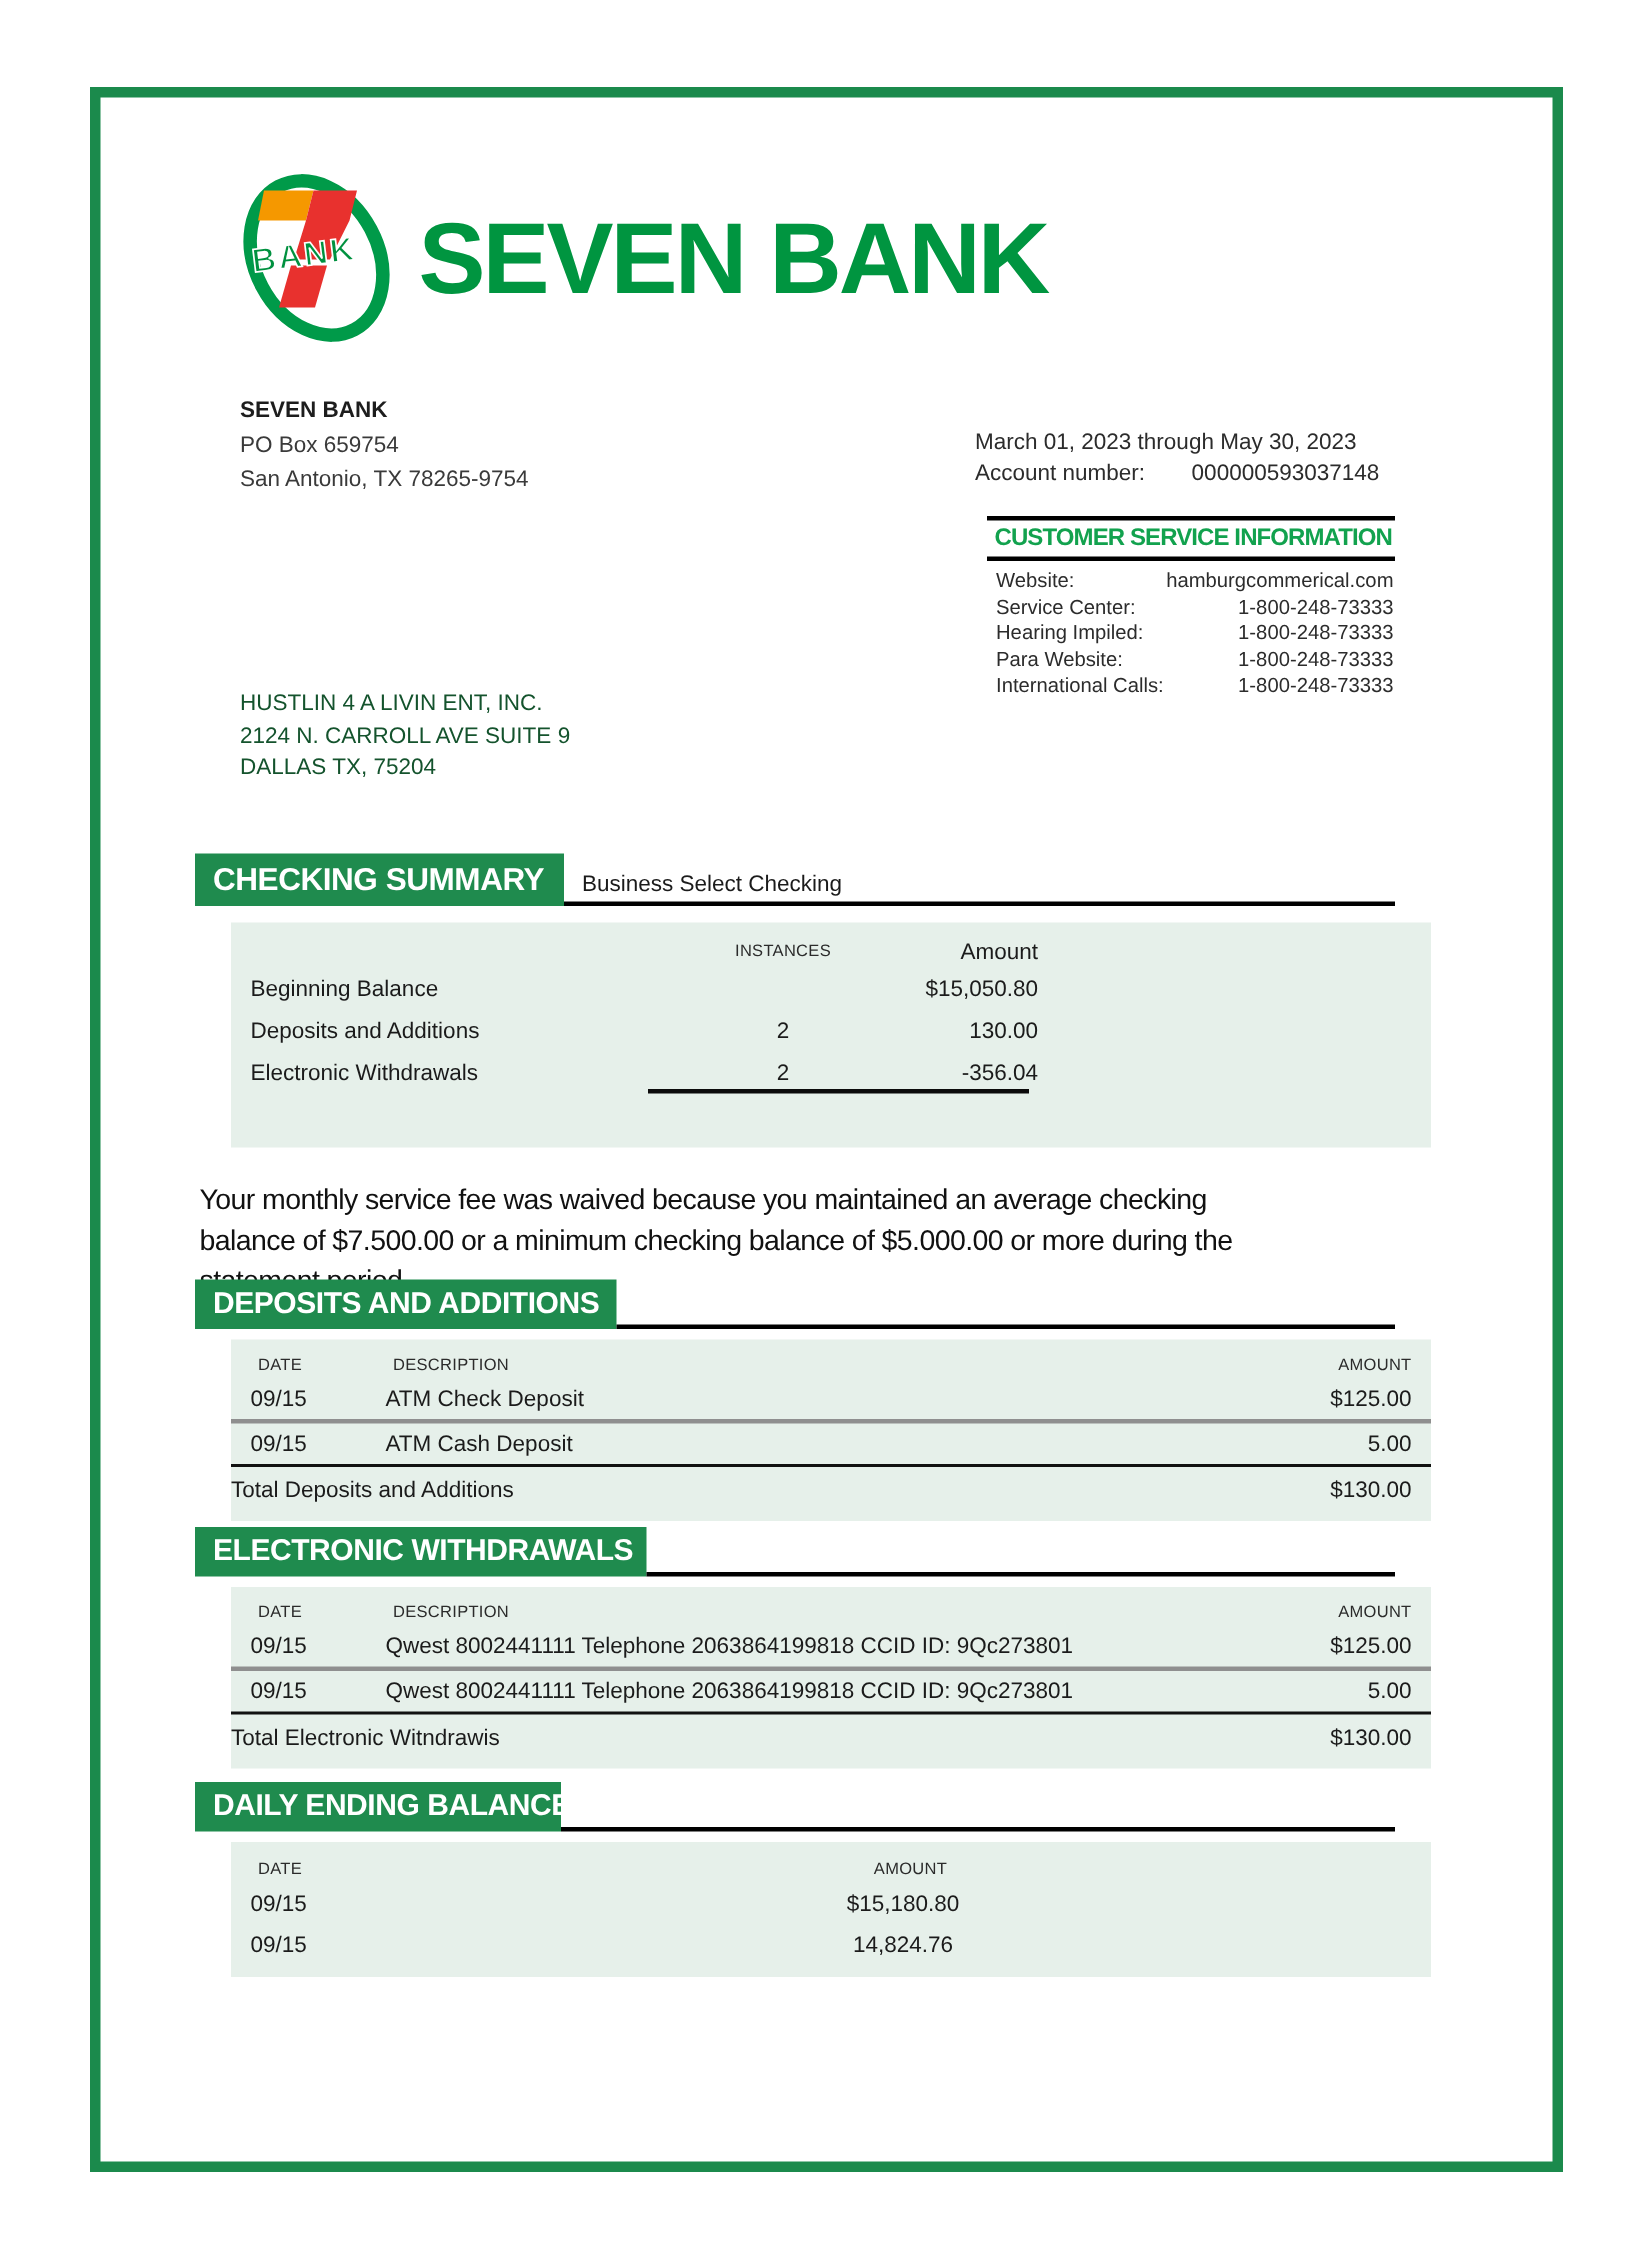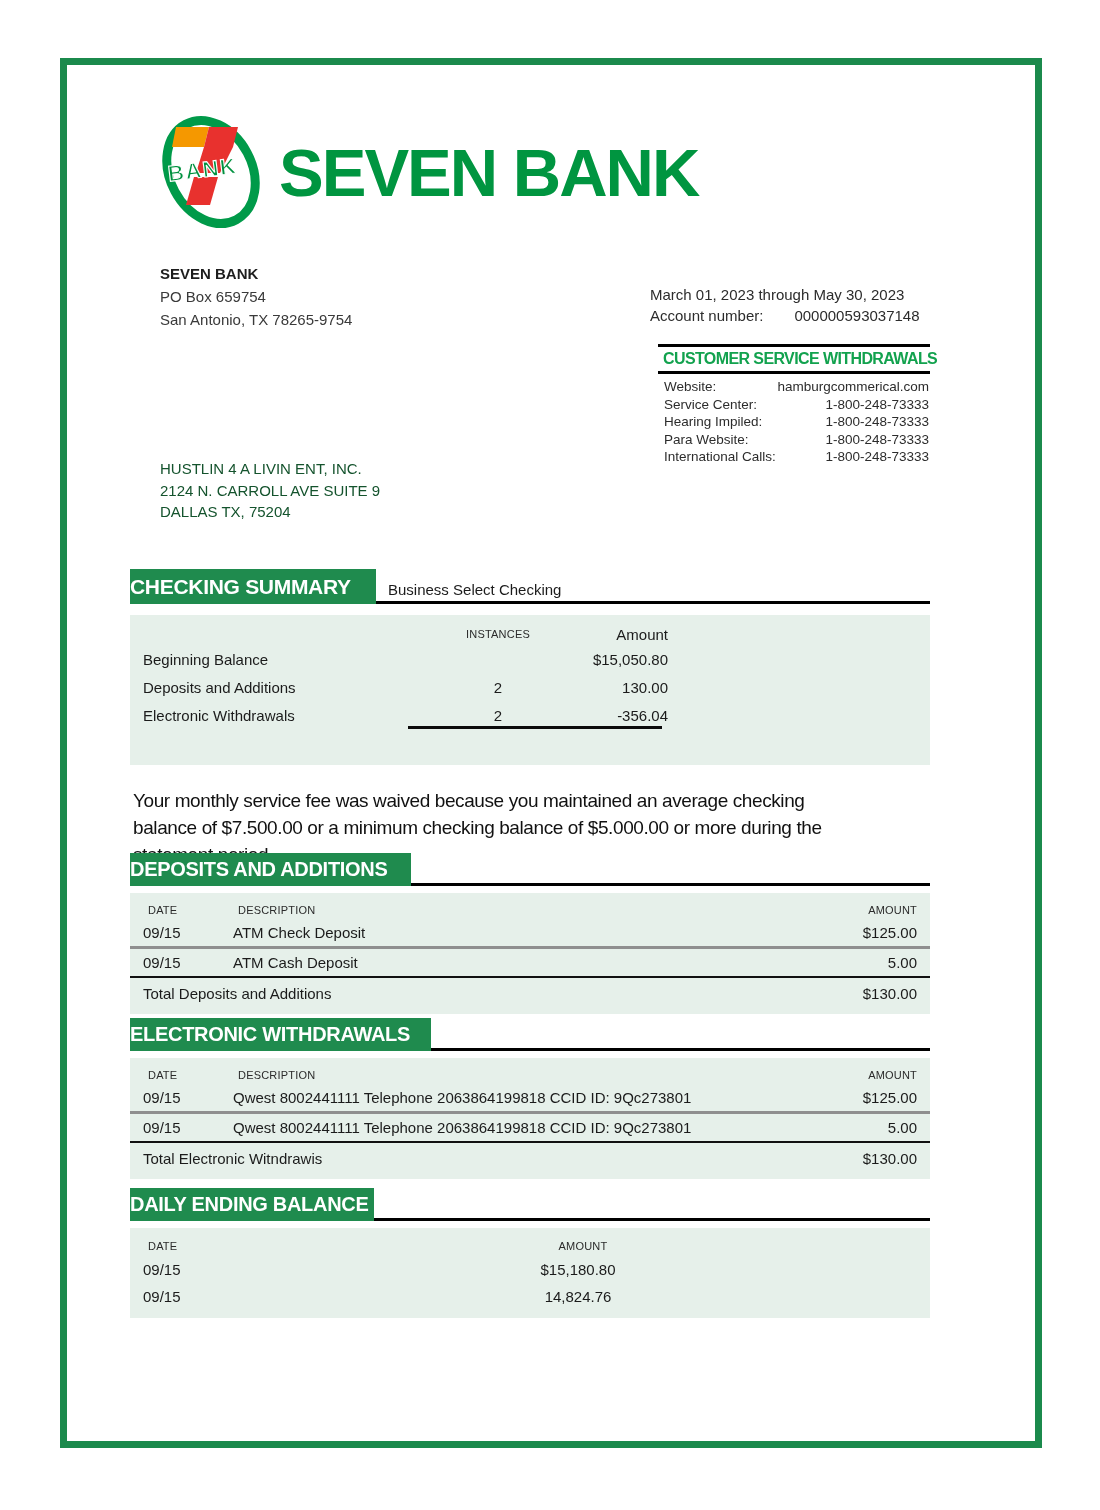--- a/index.html
+++ b/index.html
@@ -29,26 +29,26 @@
     padding:3px 0 3px 5px; white-space:nowrap;
   }
   .cs-row {
     display:flex; justify-content:space-between; font-size:13.5px;
     line-height:17.5px; color:#2c2c2c; padding:0 1px 0 6px;
   }
   .cs-rows { padding-top:4px; }
   
   .sec-box {
     position:absolute; background:#1f8b4e; color:#ffffff; font-weight:bold;
-    letter-spacing:-0.3px; display:flex; align-items:center; 
+    letter-spacing:-0.3px; display:flex; align-items:center; padding-left:12px;
     box-sizing:border-box; white-space:nowrap;
   }
   .sec-line { position:absolute; background:#000; height:3px; }
   
-  .mint { position:absolute; background:#e6f0ea; width:800px; box-sizing:border-box; }
+  .mint { position:absolute; background:#e6f0ea; width:800px; box-sizing:border-box;margin-left:24px; }
   .cell-txt { font-size:15px; color:#1b1b1b; }
   .hdr-txt { font-size:11px; color:#2b2b2b; letter-spacing:0.2px; }
   
   .cs-sum { padding-top:8px; height:150px; }
   .srow { display:flex; align-items:center; height:28px; }
   .srow.head { height:22px; }
   .c-label { flex:0 0 290px; padding-left:13px; }
   .c-inst  { flex:0 0 130px; text-align:center; }
   .c-amt   { flex:0 0 105px; text-align:right; }
   .amt-head { font-size:15px; color:#1b1b1b; }
@@ -60,21 +60,21 @@
   }
   
   .dw { padding-top:8px; padding-bottom:6px; }
   .dw-row { display:flex; align-items:center; height:27px; }
   .dw-row.head { height:18px; }
   .dw-row.total { height:30px; }
   .dw-date { flex:0 0 90px; padding-left:13px; }
   .head .dw-date { padding-left:18px; }
   .dw-desc { flex:1; }
   .dw-amt { text-align:right; padding-right:13px; flex:0 0 110px; }
-  .dw-total-label { flex:1; padding-left:13px; }
+  .dw-total-label { flex:1; }
   .sep-gray { height:2.5px; background:#8f8f8f; }
   .sep-black { height:2.5px; background:#111; }
   
   .db { padding-top:8px; padding-bottom:8px; }
   .db-row { display:flex; align-items:center; height:27px; }
   .db-row.head { height:20px; }
   .db-date { flex:0 0 150px; padding-left:13px; }
   .head .db-date { padding-left:18px; }
   .db-amt { flex:0 0 570px; text-align:center; }
 </style>
@@ -103,21 +103,21 @@
 
   <div class="abs period" style="left:650px; top:284px;">
     <div>March 01, 2023 through May 30, 2023</div>
     <div>
       <span>Account number:</span><span class="acct-num">000000593037148</span>
     </div>
   </div>
 
   <div class="cs-box">
     <div class="cs-rule"></div>
-    <div class="cs-title">CUSTOMER SERVICE WITHDRAWALS</div>
+    <div class="cs-title">CUSTOMER SERVICE INFORMATION</div>
     <div class="cs-rule"></div>
     <div class="cs-rows">
       <div class="cs-row">
         <span>Website:</span>
         <span>hamburgcommerical.com</span>
       </div>
       <div class="cs-row">
         <span>Service Center:</span>
         <span>1-800-248-73333</span>
       </div>

